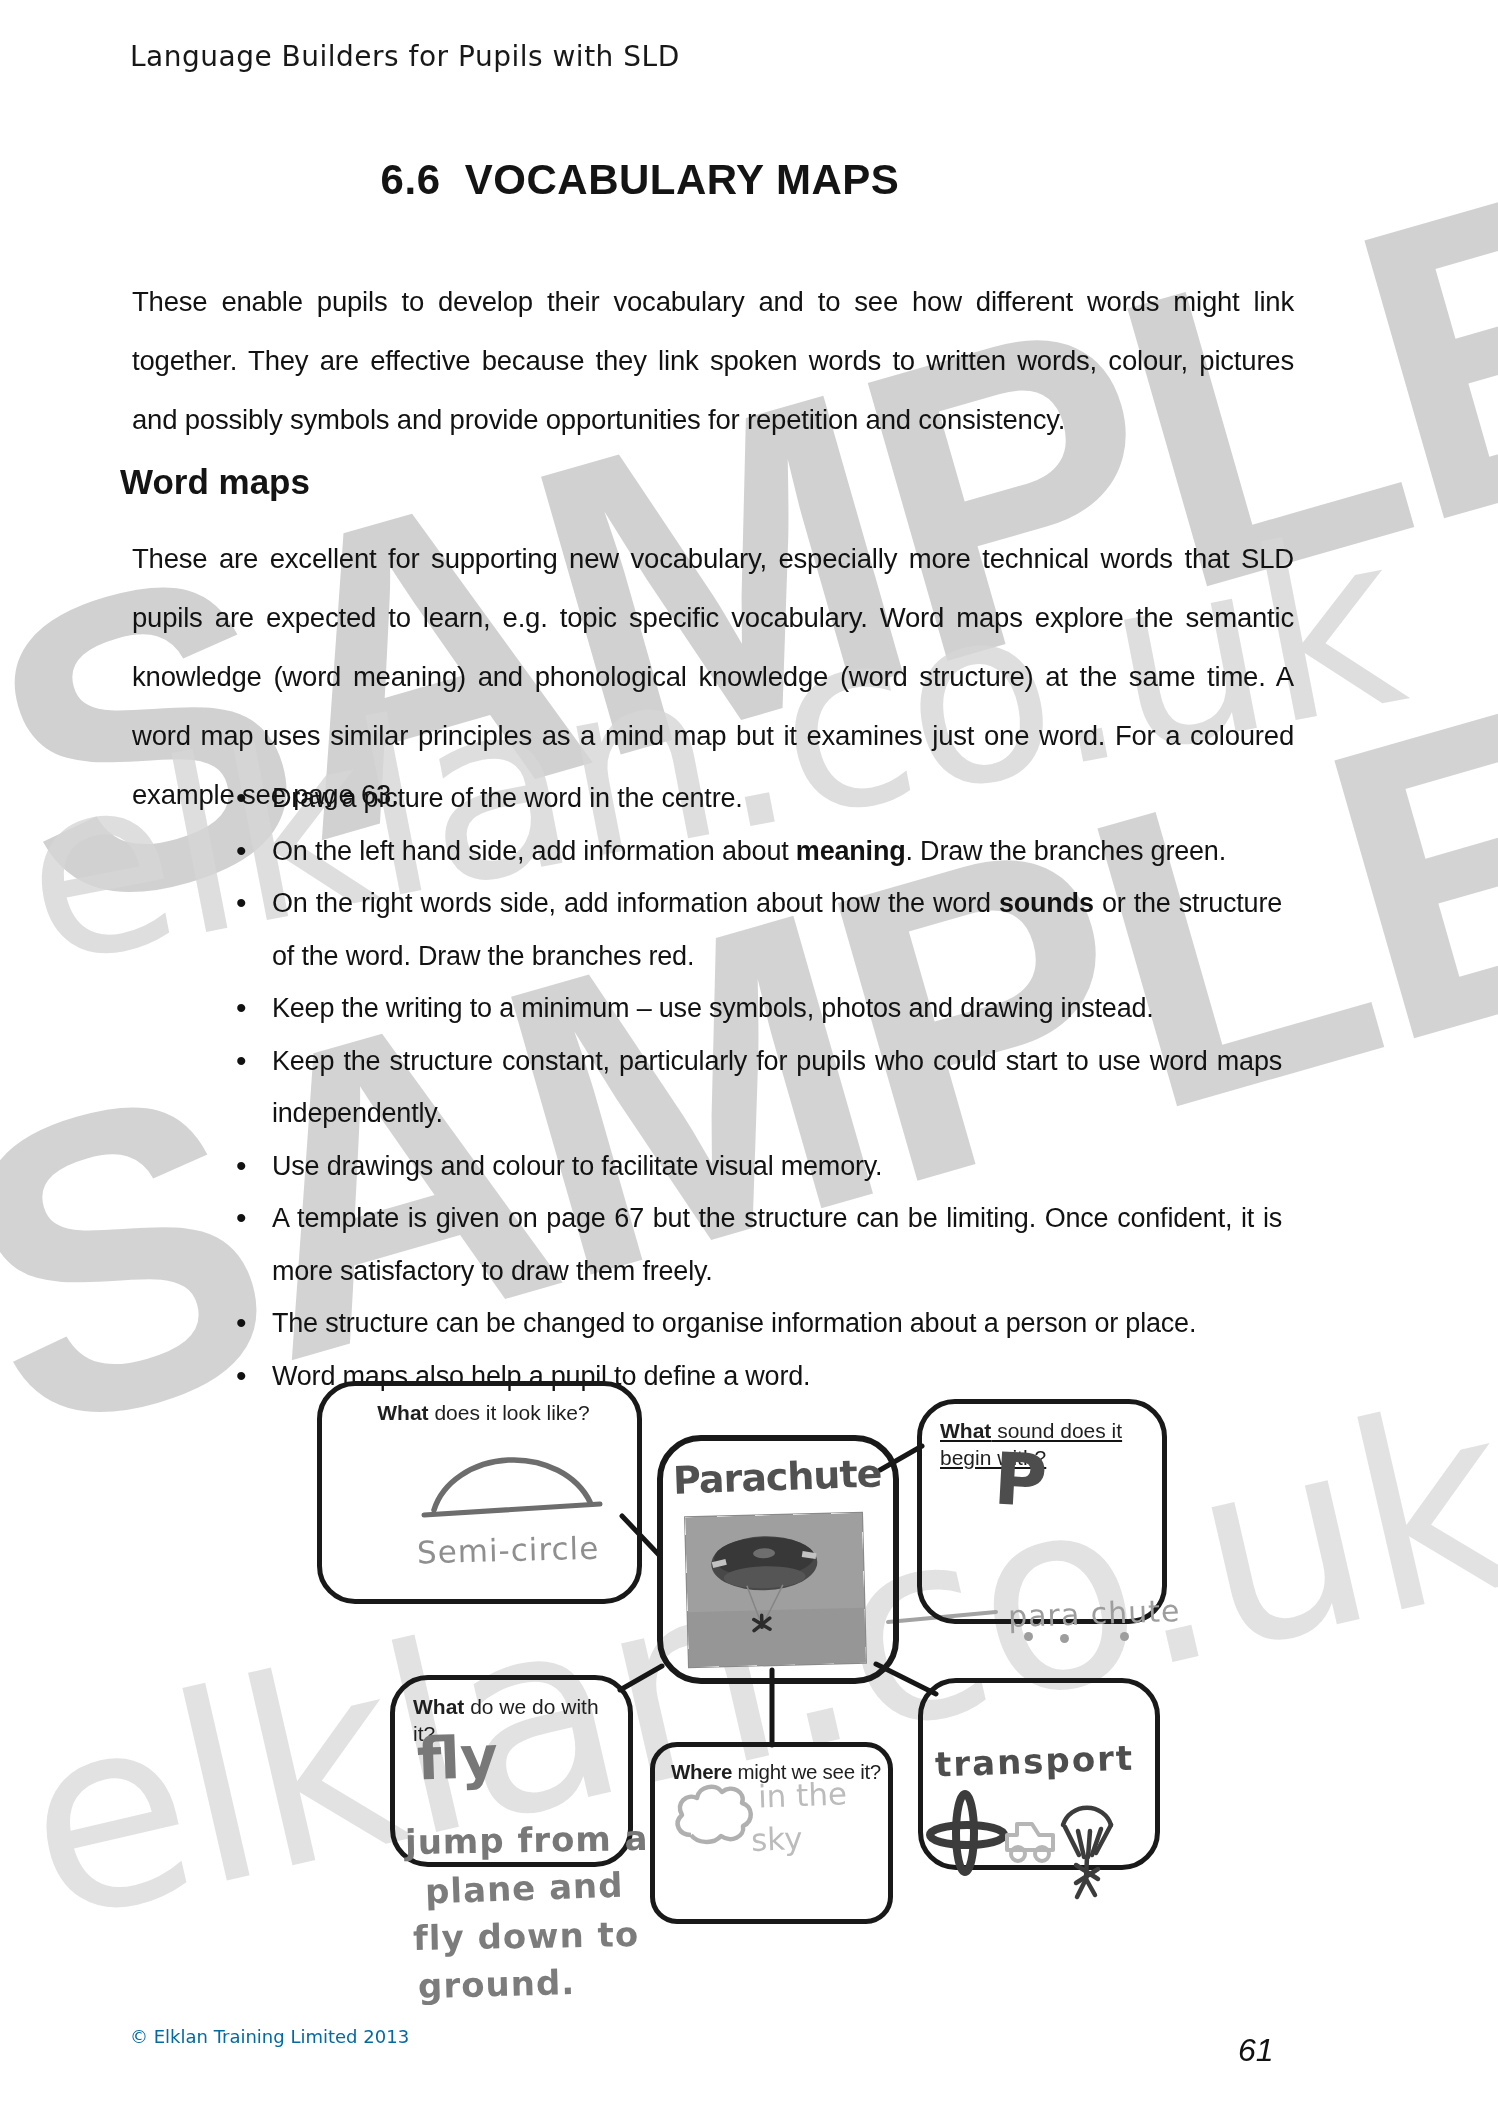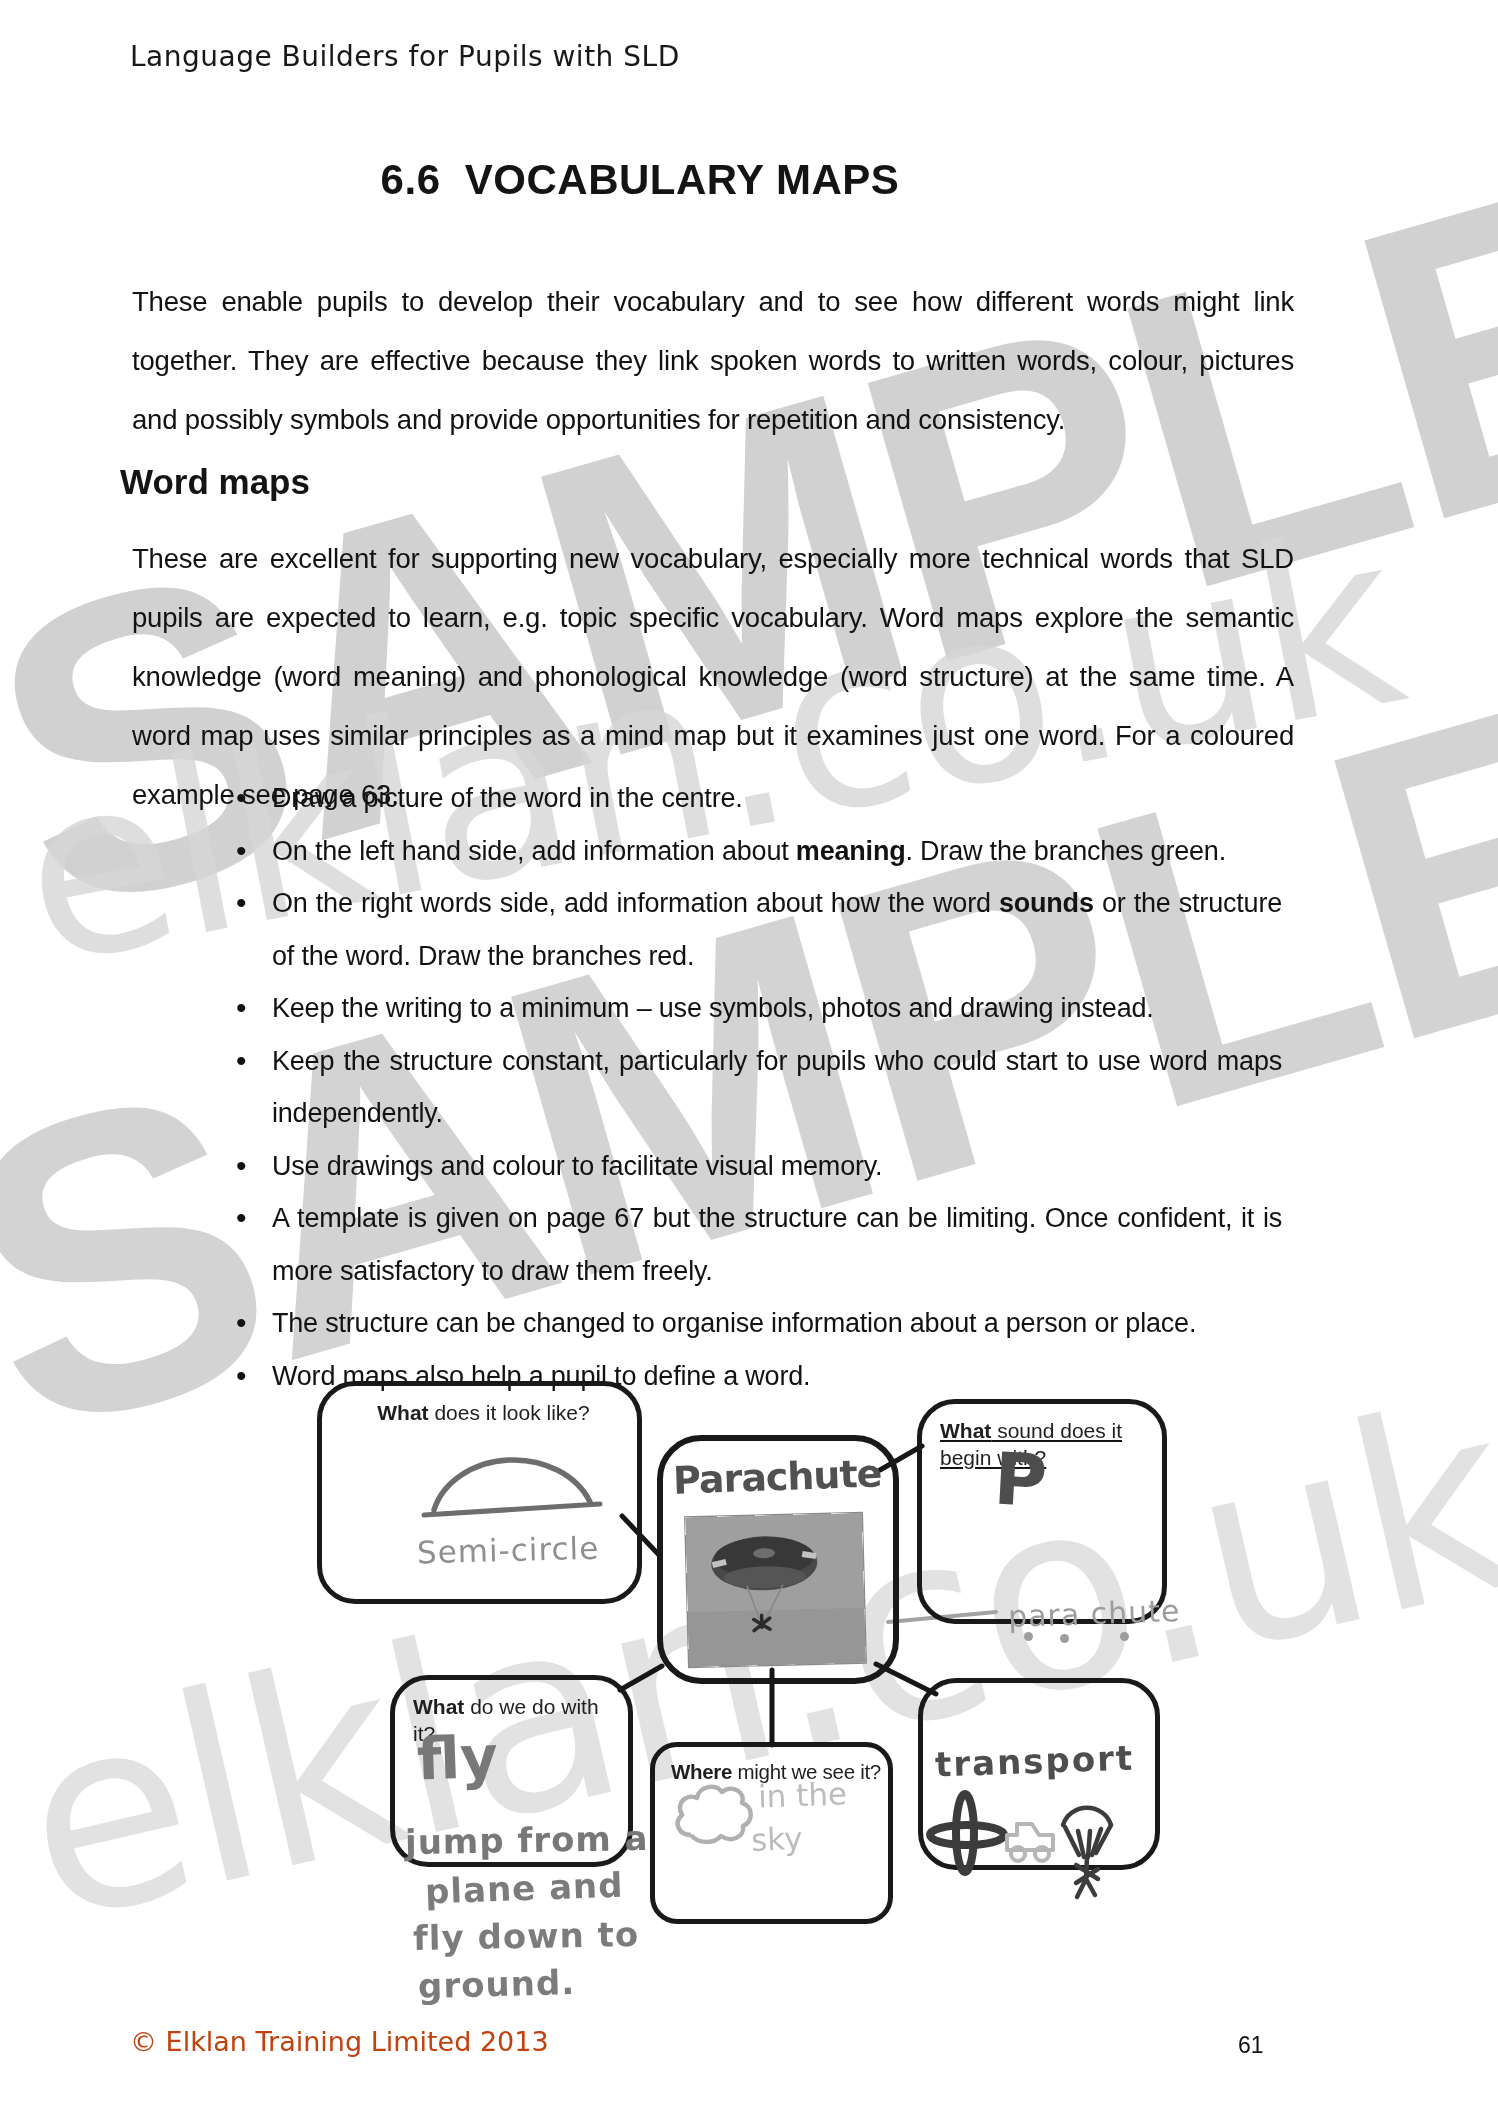--- a/index.html
+++ b/index.html
@@ -63,22 +63,22 @@
   #hw-ground{left:418px;top:1964px;transform:rotate(-1.5deg);}
   #hw-inthe{left:103px;top:30px;font-size:31px;color:#bcbcbc;transform:rotate(-2deg);white-space:nowrap;}
   #hw-sky{left:96px;top:74px;font-size:31px;color:#bcbcbc;transform:rotate(-2deg);}
   #cloud{left:14px;top:26px;}
   #hw-transport{left:12px;top:58px;font-size:34px;color:#4e4e4e;transform:rotate(-2deg);letter-spacing:2px;white-space:nowrap;}
   #doodles{left:6px;top:90px;overflow:visible;}
   #hw-syllables{left:1008px;top:1596px;z-index:3;font-size:30px;color:#9d9d9d;transform:rotate(-2deg);white-space:nowrap;letter-spacing:1px;}
   .syl-dot{position:absolute;width:9px;height:9px;border-radius:50%;background:#9d9d9d;z-index:3;}
   
   .doc-footer{position:absolute;left:130px;top:2026px;font-family:"DejaVu Sans",sans-serif;
-    font-size:27px;color:#c2410c;z-index:3;}
-  .page-num{position:absolute;left:1238px;top:2032px;font-size:23px;color:#111;z-index:3;}
+    font-size:18px;color:#0369a1;z-index:3;}
+  .page-num{position:absolute;left:1238px;top:2032px;font-size:32px;color:#111;z-index:3;font-style:italic;}
 </style>
 </head>
 <body>
 
 <div class="page">
 
   <div class="wm wm-sample" id="wm-sample-1">SAMPLE</div>
   <div class="wm wm-site" id="wm-site-1">elklan.co.uk</div>
   <div class="wm wm-sample" id="wm-sample-2">SAMPLE</div>
   <div class="wm wm-site" id="wm-site-2">elklan.co.uk</div>

